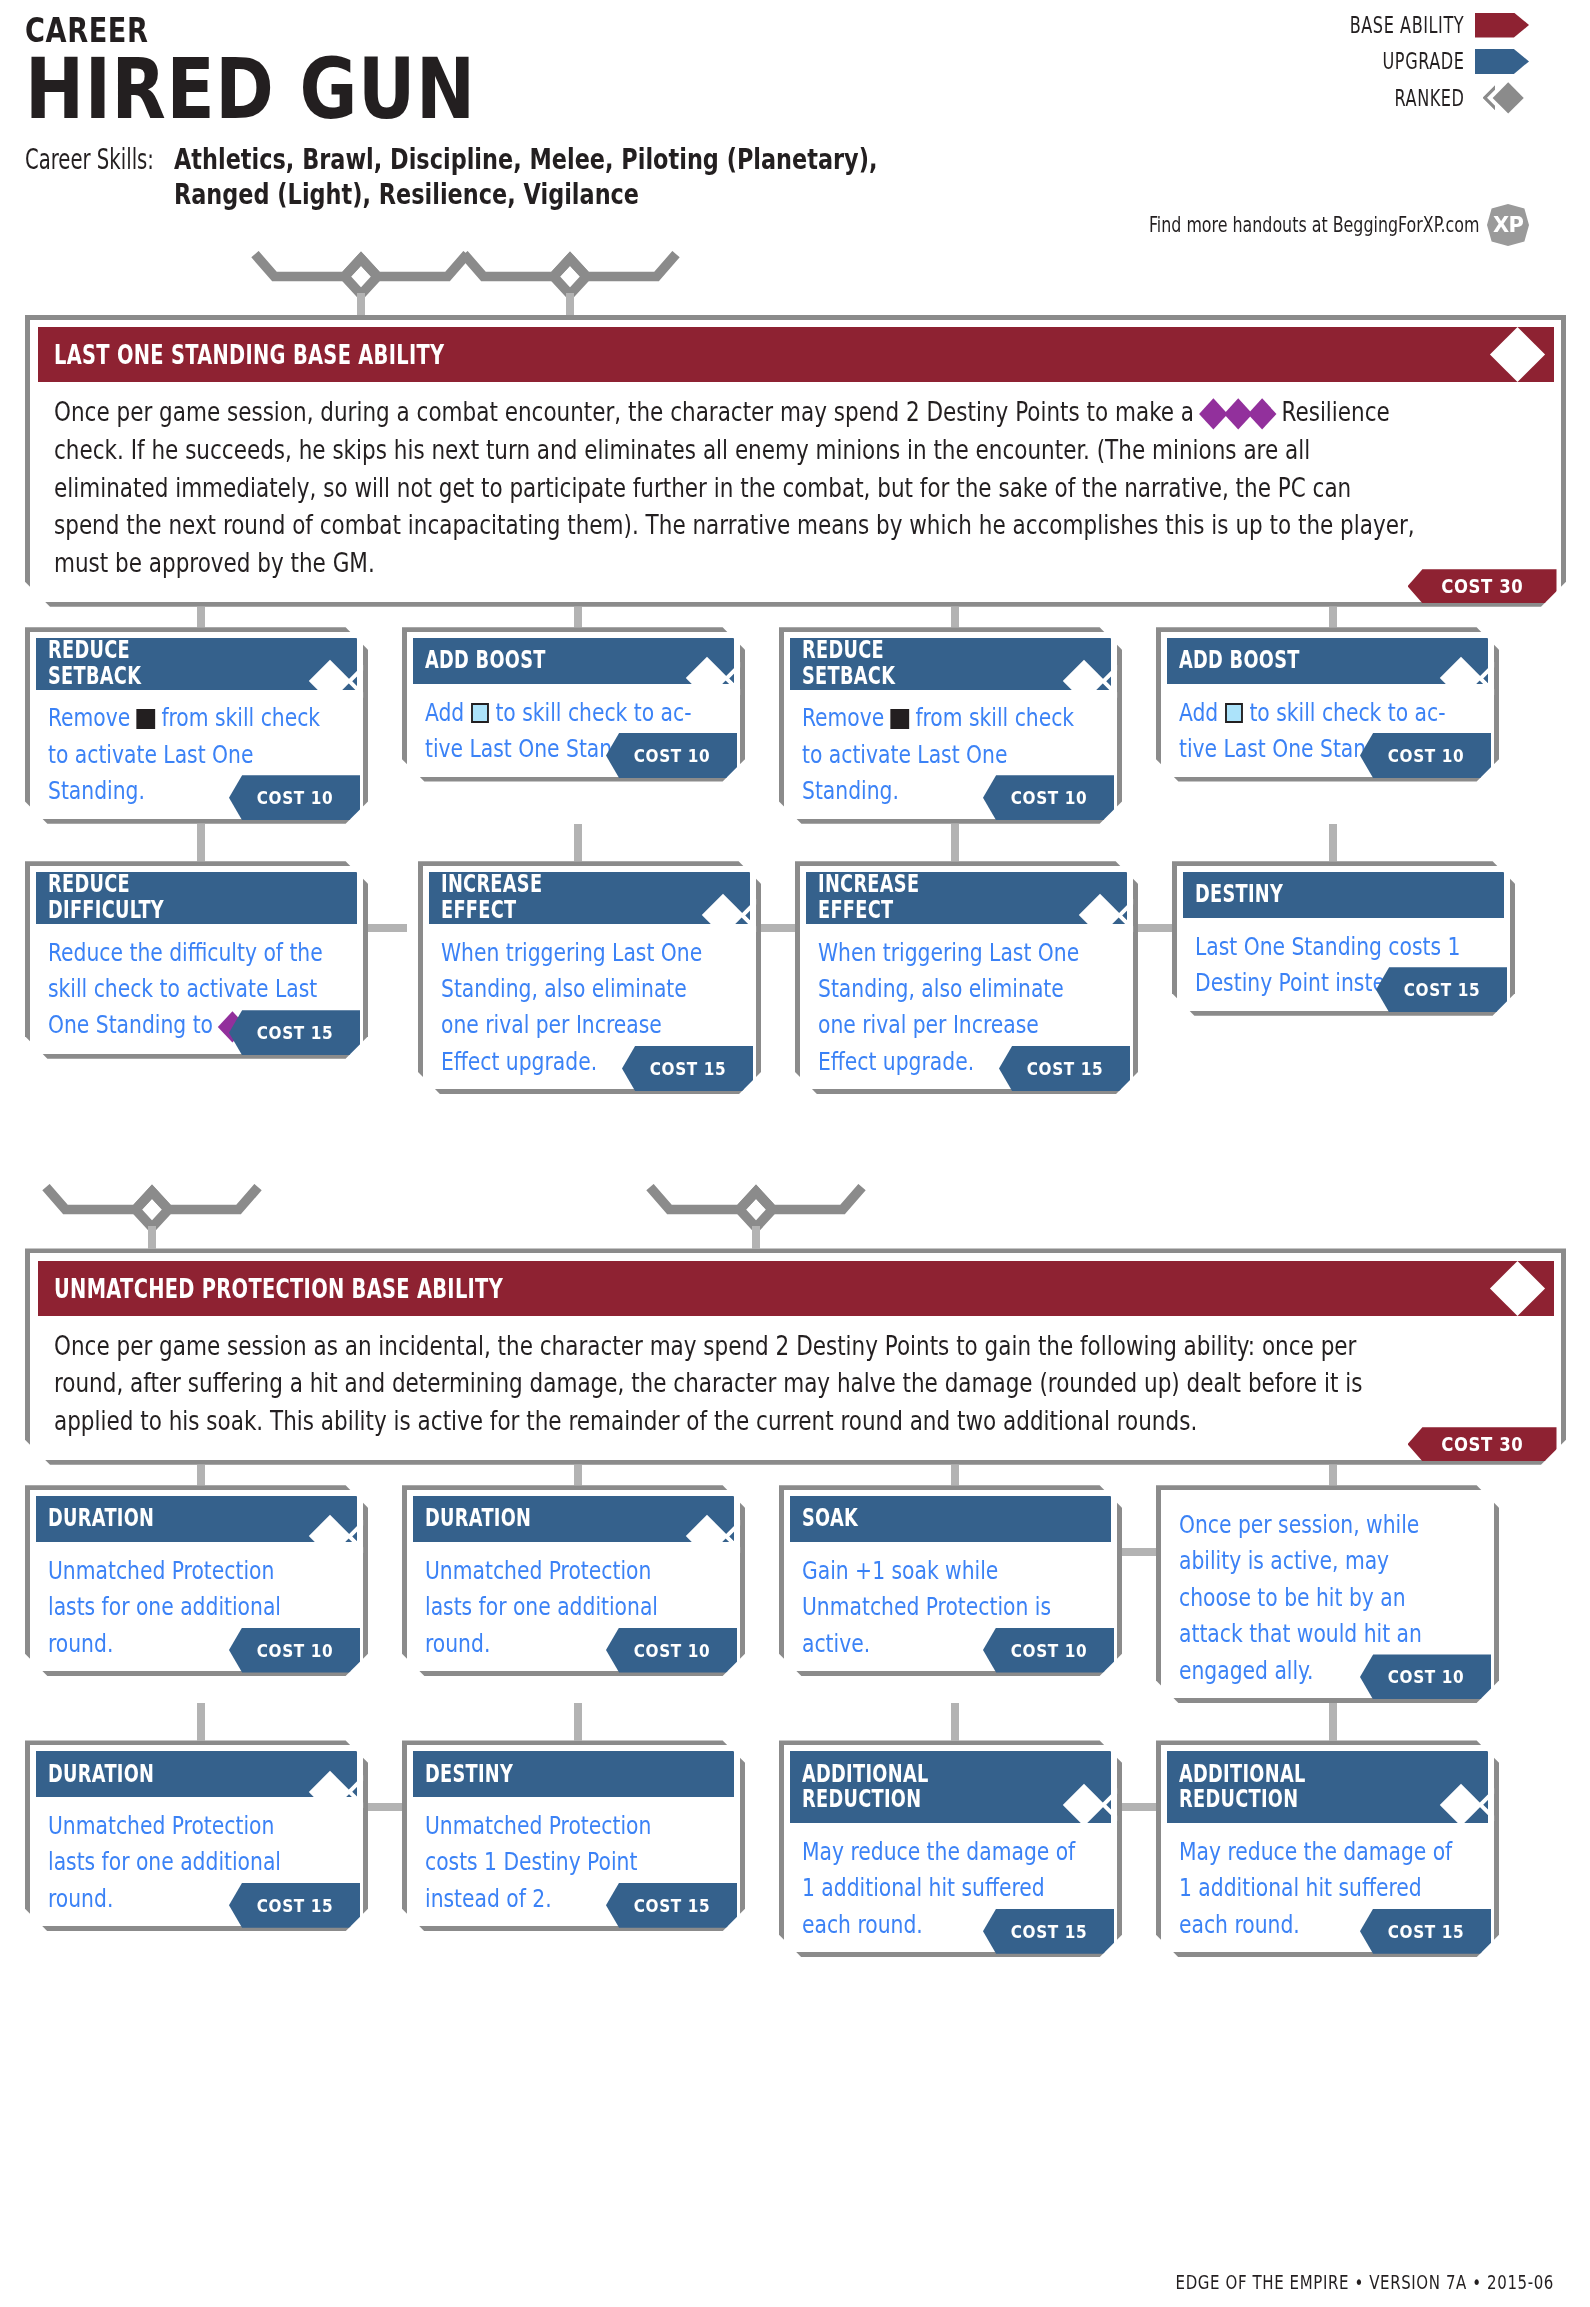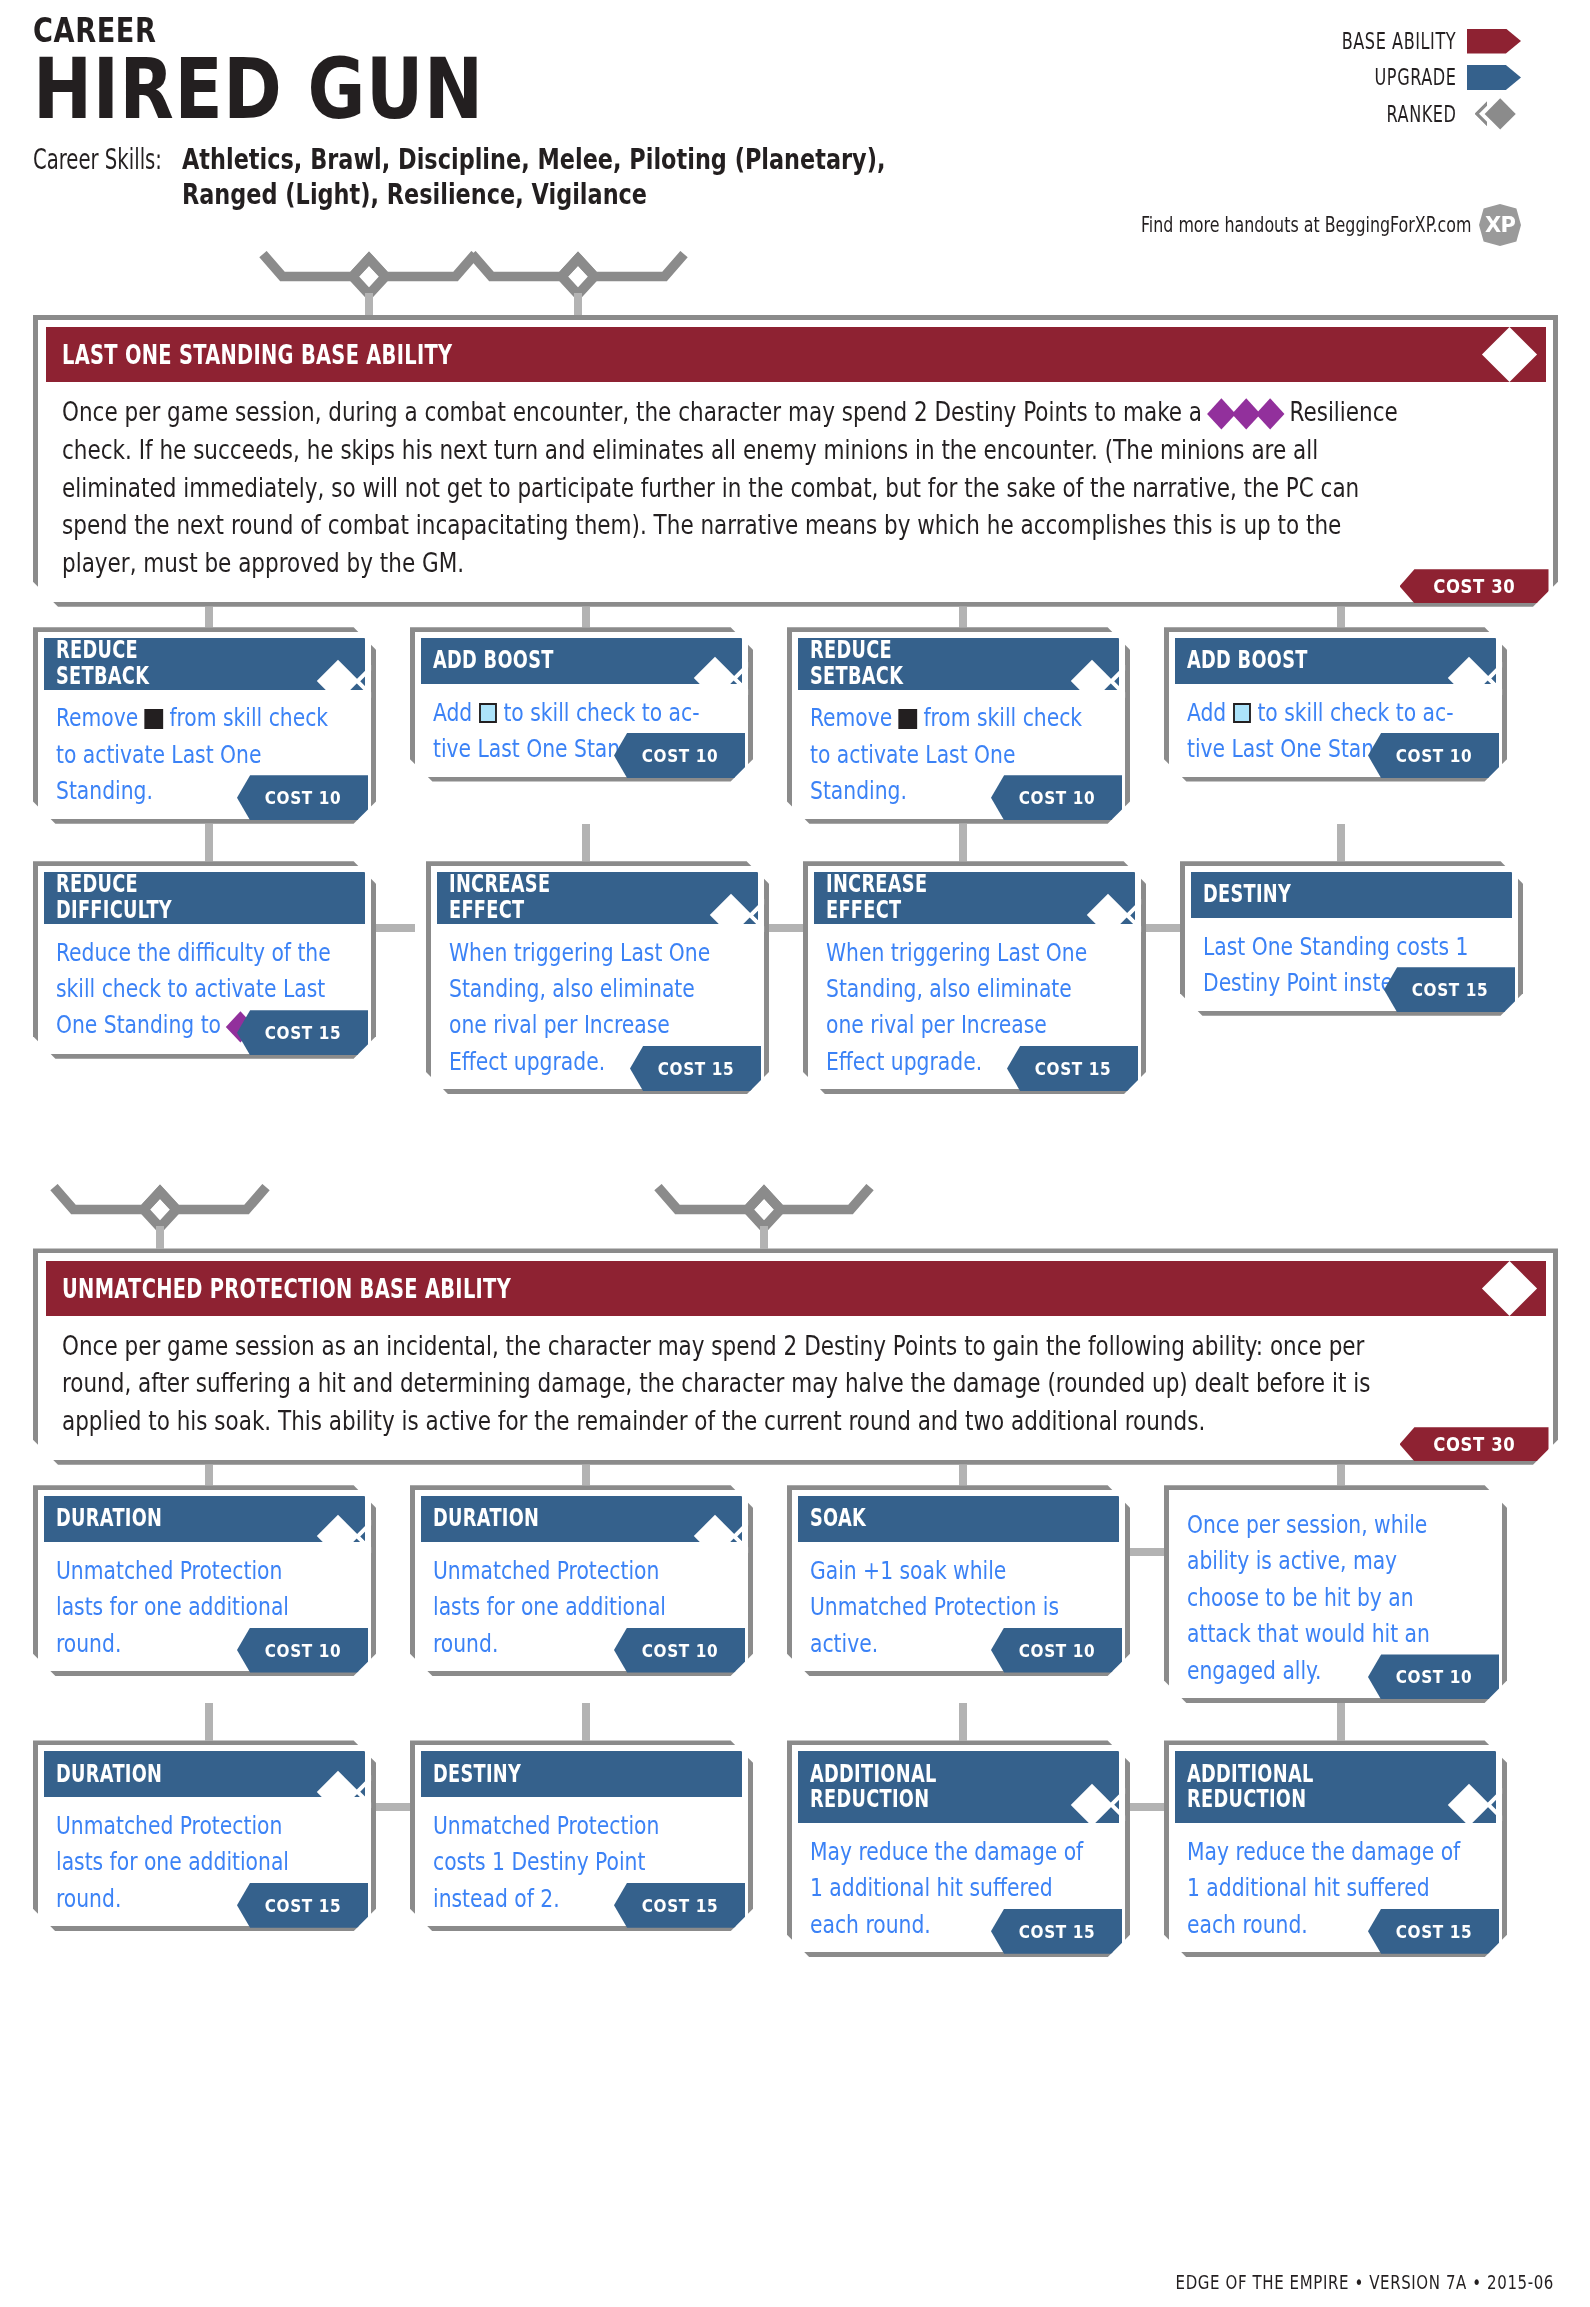--- a/index.html
+++ b/index.html
@@ -4,21 +4,21 @@
 <style>
   * { box-sizing: border-box; margin:0; padding:0; }
   html,body { background:#ffffff; }
   body {
     width:1591px; height:2307px;
     font-family:"Liberation Sans", sans-serif;
     color:#231f20;
     position:relative;
     overflow:hidden;
   }
-  .page { position:relative; width:1591px; height:2307px; padding:0 33px; }
+  .page { position:relative; width:1591px; height:2307px; padding:0 25px; }
 
   
   .hdr { position:relative; padding-top:10.4px; }
   .career-kicker {
     font-family:"DejaVu Sans", sans-serif;
     font-weight:bold; font-size:34px; letter-spacing:0.7px;
     transform:scaleX(0.80); transform-origin:left center;
     color:#231f20;
   }
   .career-title {
@@ -33,21 +33,21 @@
     font-size:28px; transform:scaleX(0.78); transform-origin:left center;
     white-space:nowrap; color:#231f20;
   }
   .skills-value {
     font-family:"DejaVu Sans",sans-serif; font-weight:bold;
     font-size:28px; transform:scaleX(0.80); transform-origin:left center;
     line-height:1.22; margin-left:-16.4px; color:#231f20; max-width:880px;
   }
 
   
-  .legend { position:absolute; right:37px; top:12px; text-align:right;margin-top:16px; }
+  .legend { position:absolute; right:37px; top:12px; text-align:right; }
   .legend-row { display:flex; align-items:center; justify-content:flex-end; margin-bottom:10.4px; }
   .legend-label {
     font-family:"DejaVu Sans Condensed","DejaVu Sans",sans-serif;
     font-size:22.4px; letter-spacing:0.7px; transform:scaleX(0.80);
     transform-origin:right center; color:#231f20; white-space:nowrap;
   }
   .legend-swatch { width:54px; height:25px; margin-left:10.4px; }
   .sw-base { background:#8e2232; clip-path:polygon(0 0,72% 0,100% 50%,72% 100%,0 100%); }
   .sw-up   { background:#35618c; clip-path:polygon(0 0,72% 0,100% 50%,72% 100%,0 100%); }
   .sw-rank { position:relative; background:transparent; }

